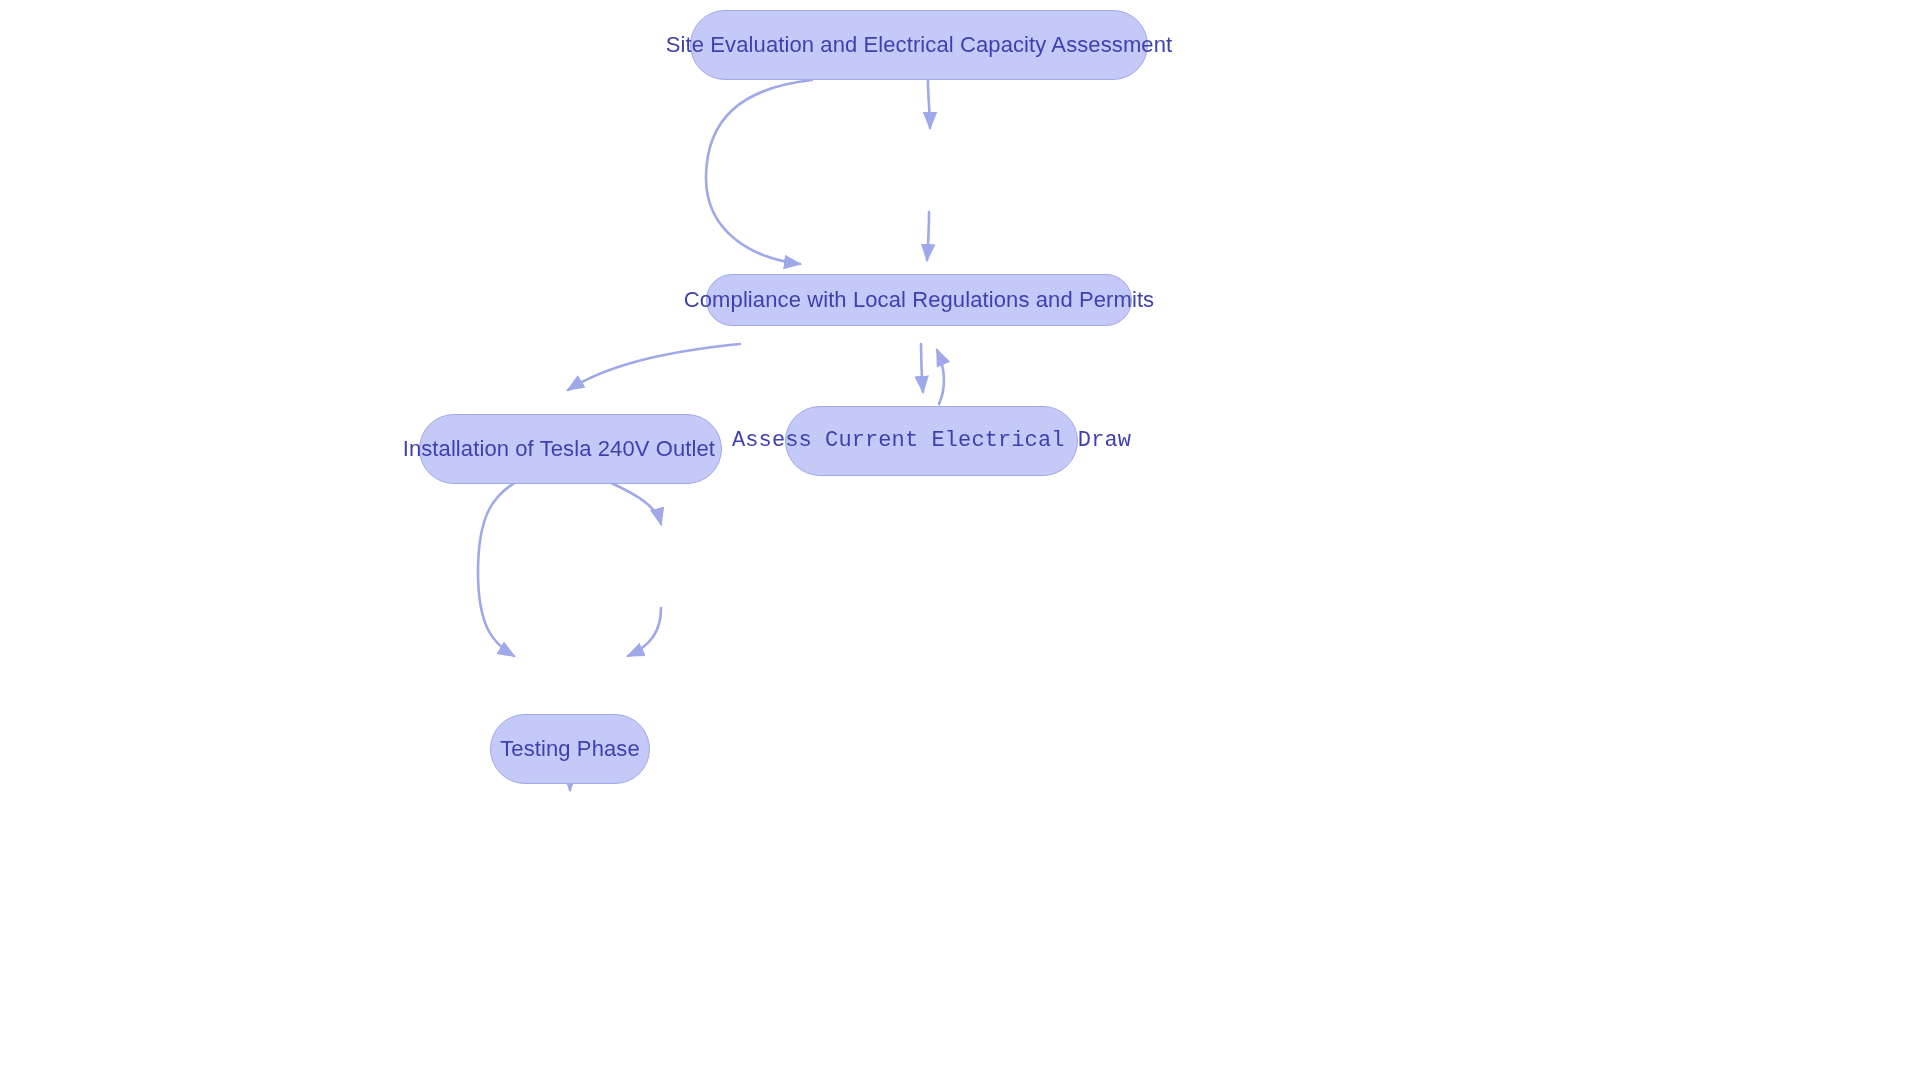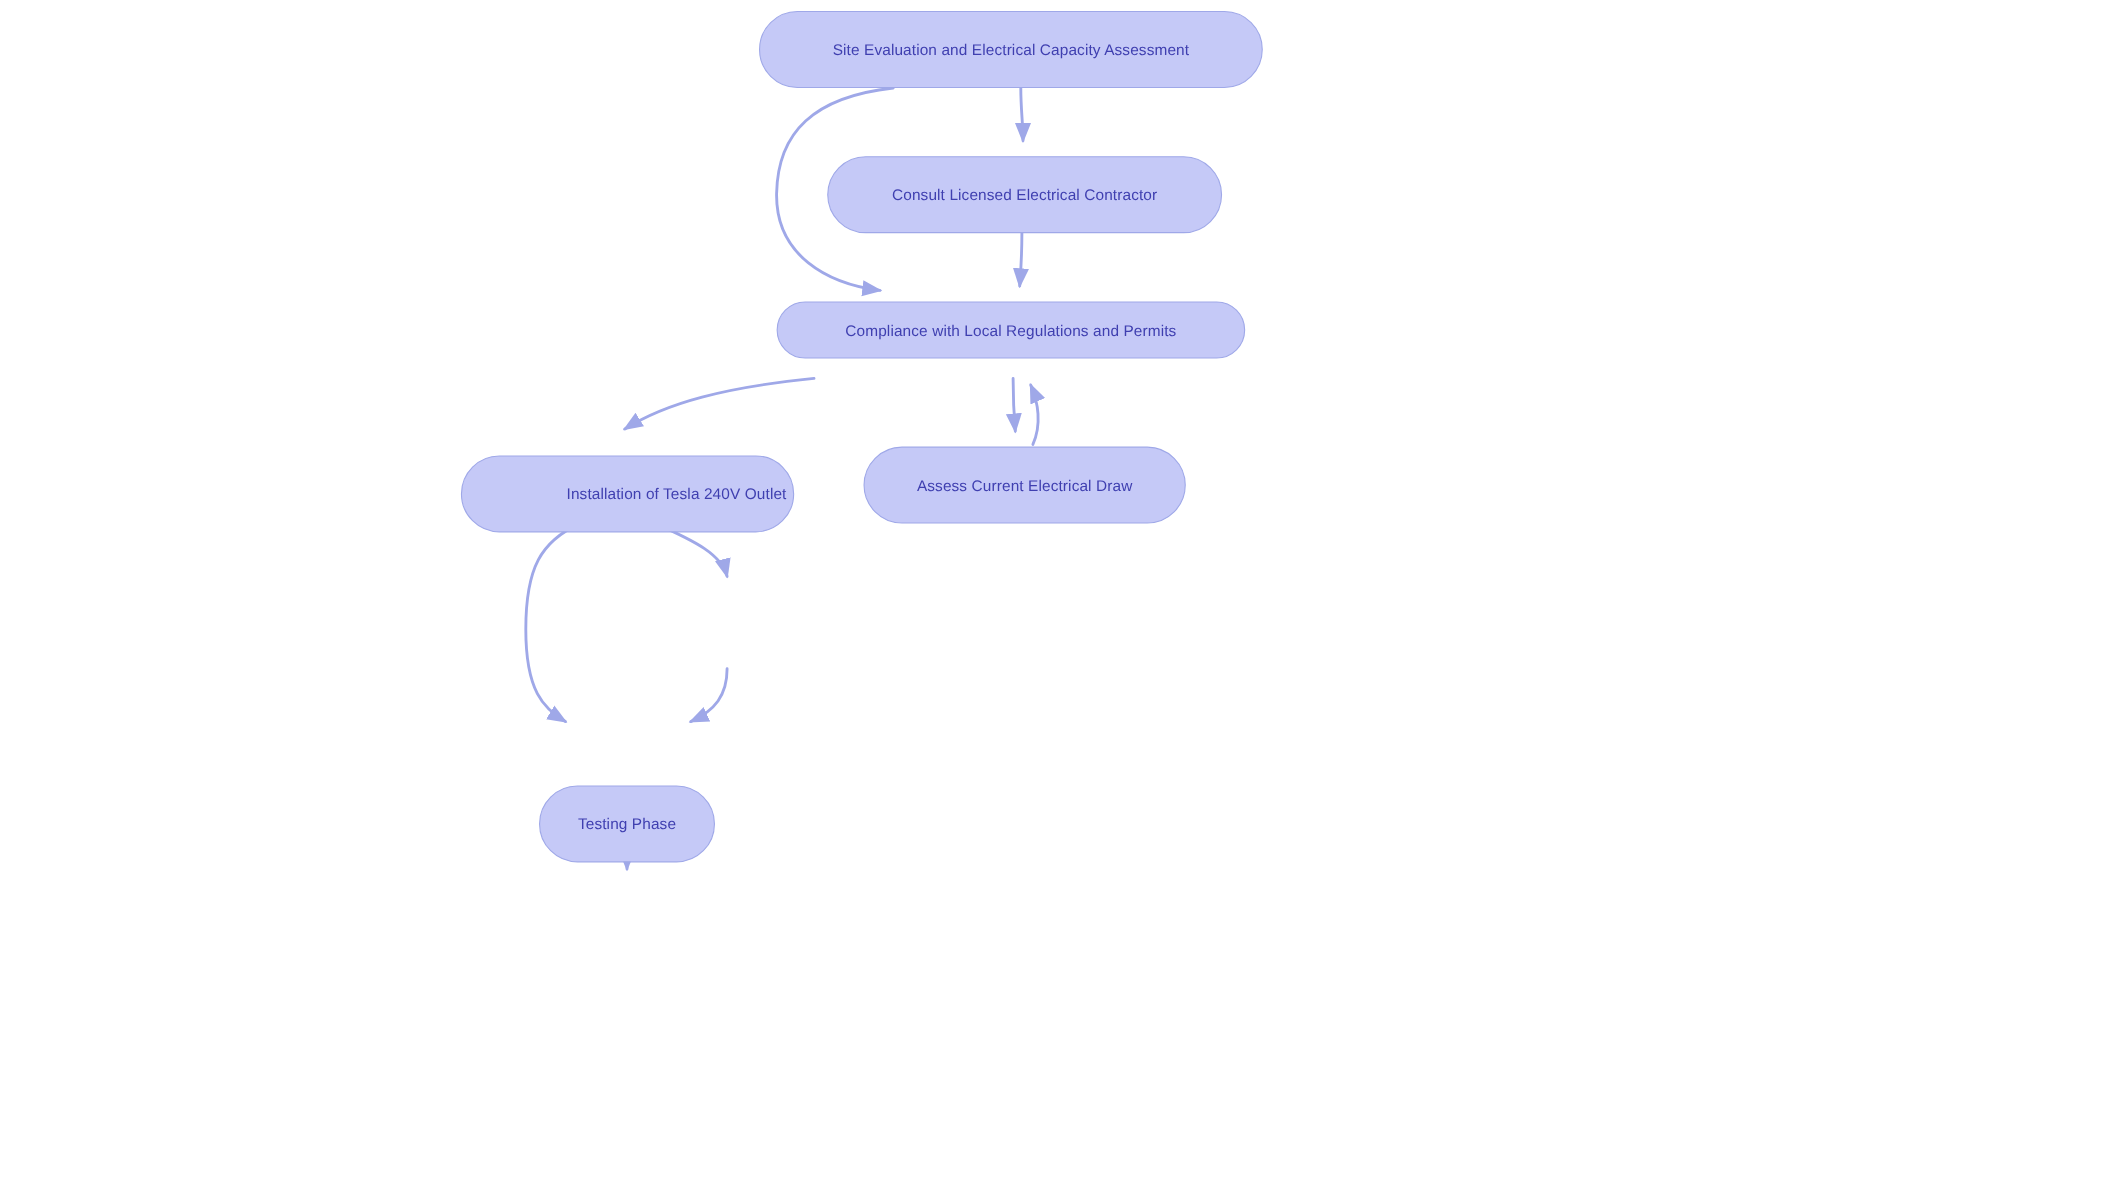--- a/index.html
+++ b/index.html
@@ -31,21 +31,21 @@
   .flow-node {
     position: absolute;
     box-sizing: border-box;
     display: flex;
     align-items: center;
     justify-content: center;
     background: #c5c9f7;
     border: 1.4px solid #9fa8e8;
     border-radius: 999px;
     color: #3f3fb0;
-    font-size: 14px;
+    font-size: 22px;
     font-weight: 400;
     letter-spacing: 0.1px;
     white-space: nowrap;
     text-align: center;
     line-height: 1.15;
     z-index: 2;
   }
   .node-label {
     display: block;
     padding: 0 6px;
@@ -83,33 +83,30 @@
       <path d="M 661,608 C 661,632 650,646 628,656"></path>
 
       <path d="M 570,740 C 570,762 570,774 570,790"></path>
     </g>
   </svg>
 
   <div class="flow-node" style="left:690px; top:10px; width:458px; height:70px;">
     <span class="node-label">Site Evaluation and Electrical Capacity Assessment</span>
   </div>
 
-  <div class="flow-node" style="left:752px; top:142px; width:359px; height:70px;">
-    <span class="node-label">Consult Licensed Electrical Contractor</span>
-  </div>
 
   <div class="flow-node" style="left:706px; top:274px; width:426px; height:52px;">
     <span class="node-label">Compliance with Local Regulations and Permits</span>
   </div>
 
   <div class="flow-node" style="left:419px; top:414px; width:303px; height:70px;justify-content:flex-end;">
     <span class="node-label">Installation of Tesla 240V Outlet</span>
   </div>
 
-  <div class="flow-node" style="left:785px; top:406px; width:293px; height:70px;">
+  <div class="flow-node" style="left:785px; top:406px; width:293px; height:70px;font-family:Liberation Mono, monospace;">
     <span class="node-label">Assess Current Electrical Draw</span>
   </div>
 
 
   <div class="flow-node" style="left:490px; top:670px; width:160px; height:70px;margin-top:44px;">
     <span class="node-label">Testing Phase</span>
   </div>
 
 
 </div>

